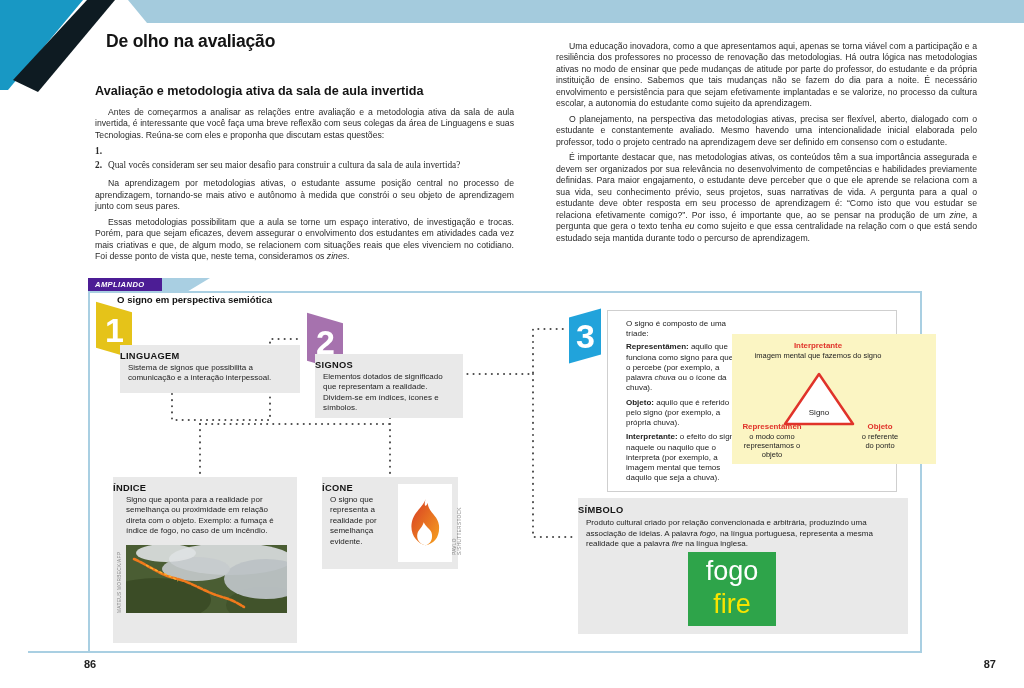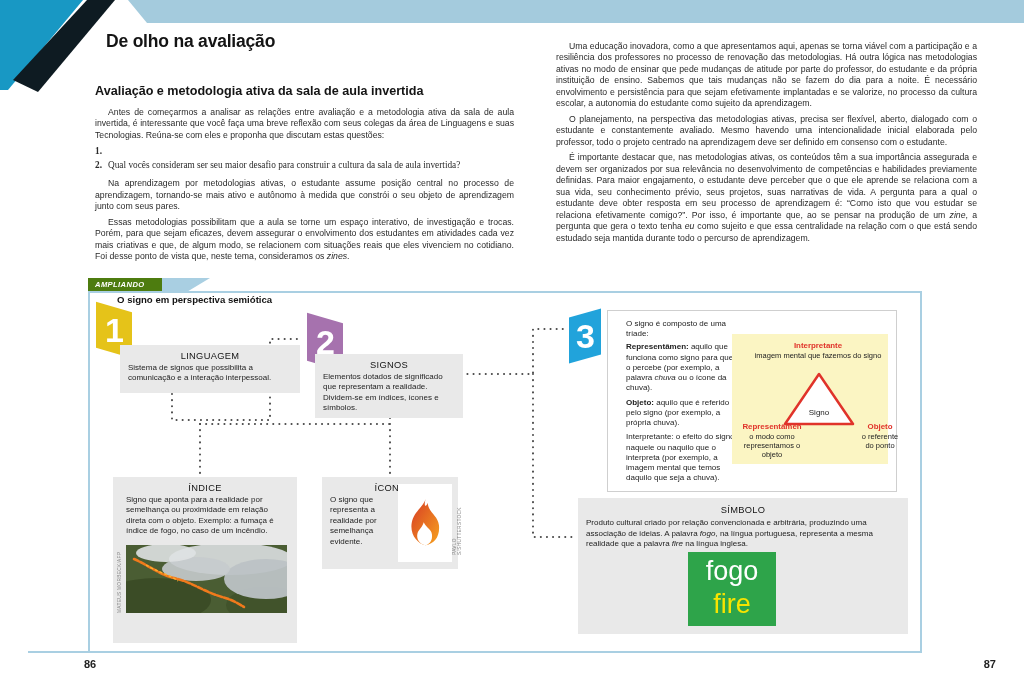--- a/index.html
+++ b/index.html
@@ -19,52 +19,52 @@
   .q-item{display:flex;}
   .q-num{font-weight:bold;width:13px;flex:0 0 13px;}
 
   
   #footer-rule{left:28px;top:651px;width:894px;height:2px;background:#a9cfe2;}
   .page-num{font-size:11px;font-weight:bold;color:#222;}
   #page-num-left{left:84px;top:658px;}
   #page-num-right{left:968px;top:658px;width:28px;text-align:right;}
 
   
-  #amp-tab{left:88px;top:278px;width:74px;height:13px;background:#4d7c0f;color:#fff;
+  #amp-tab{left:88px;top:278px;width:74px;height:13px;background:#4c1d95;color:#fff;
            font-size:7.6px;font-weight:bold;font-style:italic;line-height:13px;padding-left:7px;
            letter-spacing:.4px;box-sizing:border-box;}
   #amp-wedge{left:162px;top:278px;width:48px;height:13px;background:#a9cfe2;
              clip-path:polygon(0 0,100% 0,55% 100%,0 100%);}
   #amp-box{left:88px;top:291px;width:830px;height:360px;border:2px solid #a9cfe2;border-bottom:none;}
   #amp-heading{left:117px;top:294px;font-size:9.6px;font-weight:bold;color:#141414;}
 
   .step-num{color:#fff;display:flex;align-items:center;justify-content:center;}
   .step-num span{font-size:34px;font-weight:bold;line-height:1;}
   #step1{left:96px;top:307px;width:36px;height:46px;background:#e5c319;transform:skewY(16deg);}
   #step1 span{transform:skewY(-16deg);}
   #step2{left:307px;top:318px;width:36px;height:48px;background:#a672ae;transform:skewY(16deg);}
   #step2 span{transform:skewY(-16deg);}
   #step3{left:569px;top:313px;width:32px;height:46px;background:#21a3db;transform:skewY(-16deg);}
   #step3 span{transform:skewY(16deg);}
 
   .gray-box{background:#e9e9e9;box-sizing:border-box;}
-  .gray-box .box-title{font-size:9.3px;font-weight:normal;text-align:center;letter-spacing:.3px;color:#141414;}
+  .gray-box .box-title{font-size:9.3px;font-weight:bold;letter-spacing:.3px;color:#141414;}
   .gray-box .box-body{font-size:8px;line-height:1.3;color:#232323;}
 
   #linguagem-box{left:120px;top:345px;width:180px;height:48px;padding-top:6px;}
   #linguagem-box .box-body{padding:2px 8px 0 8px;}
   #signos-box{left:315px;top:354px;width:148px;height:64px;padding-top:6px;}
   #signos-box .box-body{padding:2px 8px 0 8px;}
 
   #triad-box{left:607px;top:310px;width:290px;height:182px;background:#fff;border:1px solid #cfcfcf;box-sizing:border-box;}
   #triad-text{position:absolute;left:18px;top:8px;width:116px;font-size:8px;line-height:1.28;color:#232323;}
   #triad-text .t-intro{margin-bottom:3px;}
   #triad-text .t-item{margin-bottom:4px;}
 
-  #triangle-panel{position:absolute;left:124px;top:23px;width:156px;height:130px;background:#fbf5c3;}
+  #triangle-panel{position:absolute;left:124px;top:23px;width:204px;height:130px;background:#fbf5c3;}
   .tri-label{position:absolute;text-align:center;font-size:7.5px;line-height:1.22;color:#232323;}
   .tri-name{font-weight:bold;color:#e0332a;font-size:7.9px;}
   #tri-top{left:20px;top:7px;width:132px;}
   #tri-left{left:1px;top:88px;width:78px;}
   #tri-right{left:126px;top:88px;width:44px;}
   #tri-svg{position:absolute;left:49px;top:37px;}
 
   #indice-box{left:113px;top:477px;width:184px;height:166px;padding-top:6px;}
   #indice-box .box-body{padding:2px 10px 0 13px;}
   #indice-photo{position:absolute;left:13px;top:68px;width:161px;height:68px;overflow:hidden;}
@@ -157,21 +157,21 @@
   </div>
 
   <div class="abs step-num" id="step3">
       <span>3</span>
     </div>
   <div class="abs" id="triad-box">
     <div id="triad-text">
       <div class="t-intro">O signo é composto de uma tríade:</div>
       <div class="t-item"><span style="font-weight: bold; margin-top: 33px;">Representâmen:</span><span> aquilo que funciona como signo para quem o percebe (por exemplo, a palavra </span><span style="font-style: italic;">chuva</span><span> ou o ícone da chuva).</span></div>
       <div class="t-item"><span style="font-weight: bold;">Objeto:</span><span> aquilo que é referido pelo signo (por exemplo, a própria chuva).</span></div>
-      <div class="t-item"><span style="font-weight: normal; margin-top: 27px;">Interpretante:</span><span> o efeito do signo naquele ou naquilo que o interpreta (por exemplo, a imagem mental que temos daquilo que seja a chuva).</span></div>
+      <div class="t-item"><span style="font-weight: bold; margin-top: 27px;">Interpretante:</span><span> o efeito do signo naquele ou naquilo que o interpreta (por exemplo, a imagem mental que temos daquilo que seja a chuva).</span></div>
     </div>
     <div id="triangle-panel">
       <div class="tri-label" id="tri-top">
         <div class="tri-name">Interpretante</div>
         <div>imagem mental que fazemos do signo</div>
       </div>
       <svg id="tri-svg" width="76" height="56" viewBox="0 0 76 56">
         <polygon points="38,3 4,53 72,53" fill="#ffffff" stroke="#e0332a" stroke-width="2.5" stroke-linejoin="round"></polygon>
         <text x="38" y="44" text-anchor="middle" font-size="8" fill="#232323" id="tri-center-text">Signo</text>
       </svg>

